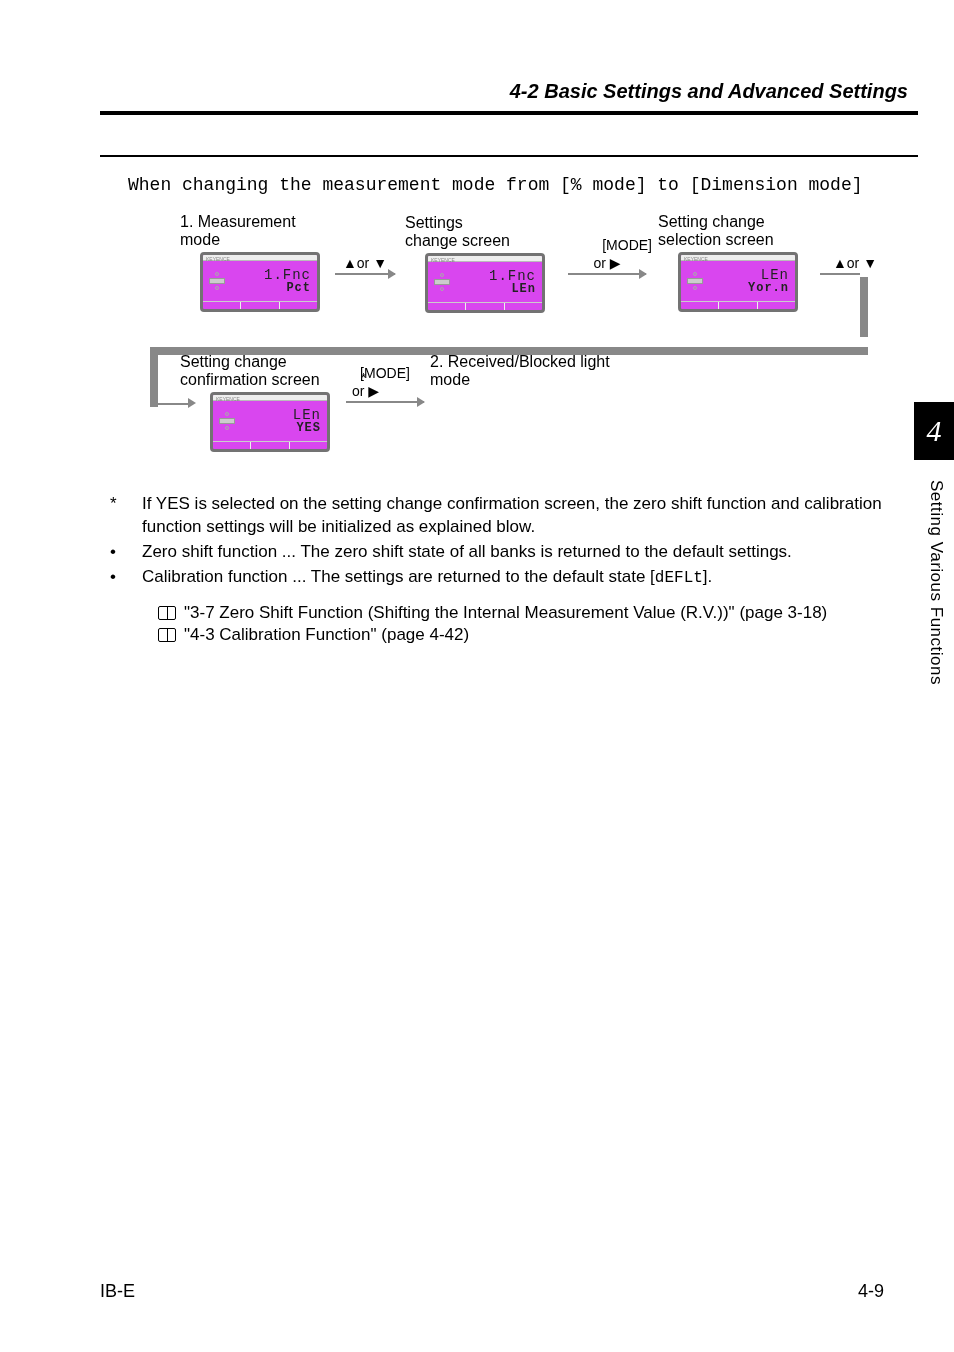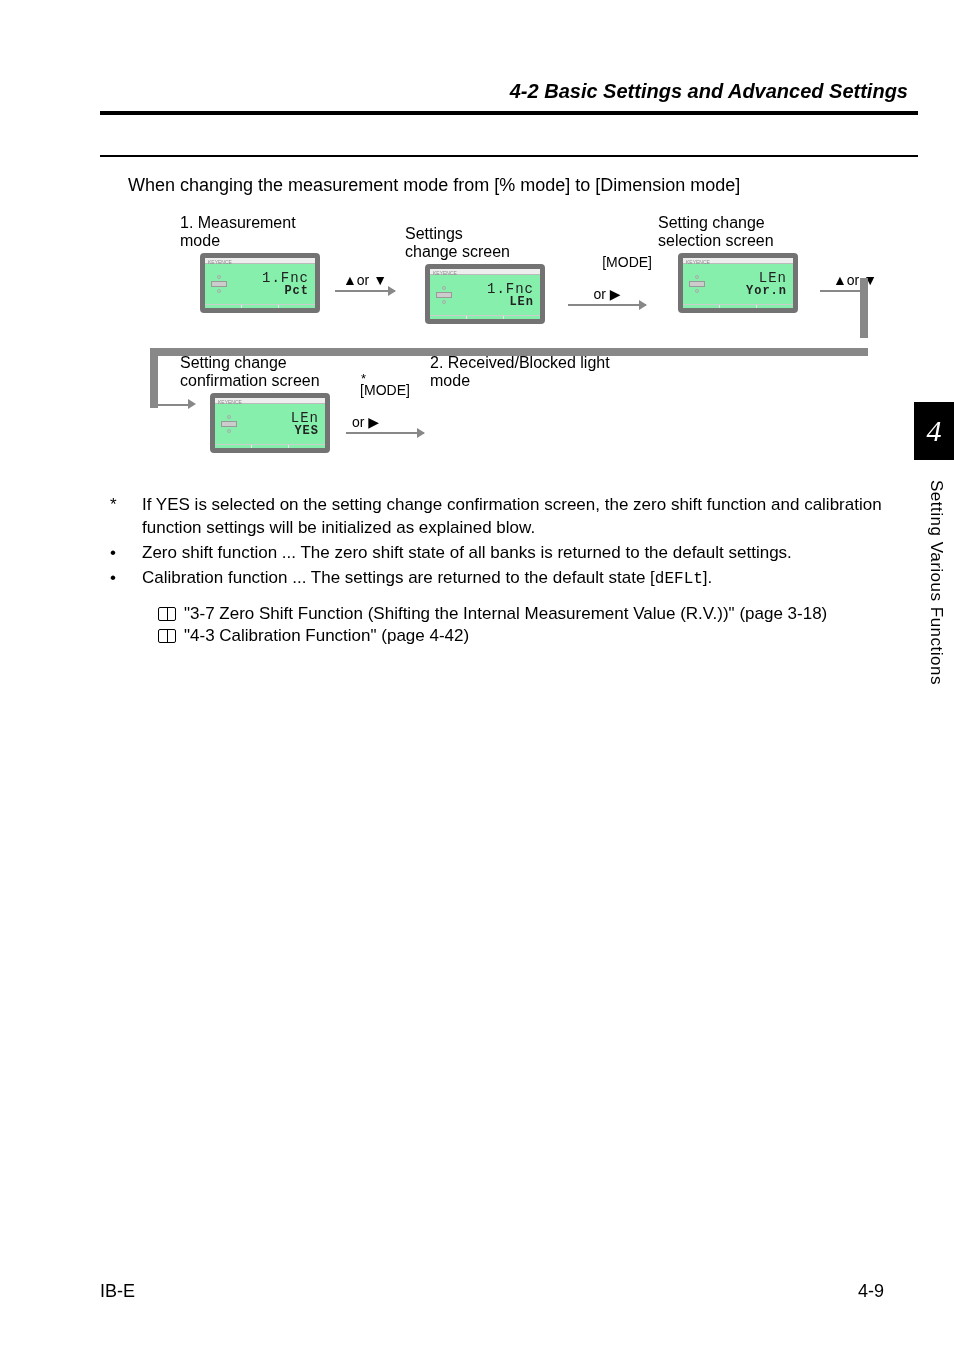--- a/index.html
+++ b/index.html
@@ -2,39 +2,39 @@
 <html><head>
 <meta charset="utf-8">
 <style>
   * { margin: 0; padding: 0; box-sizing: border-box; }
   html, body { width: 954px; height: 1352px; background: #fff; font-family: Arial, Helvetica, sans-serif; color: #000; }
   .page { position: relative; width: 954px; height: 1352px; padding: 80px 36px 50px 100px; }
   .running-head { text-align: right; font-style: italic; font-weight: bold; font-size: 20px; padding-right: 10px; margin-bottom: 8px; }
   .rule-thick { height: 4px; background: #000; margin-bottom: 40px; }
   .section-title { font-weight: bold; font-size: 22px; margin-bottom: 6px; }
   .rule-thin { height: 2px; background: #000; margin-bottom: 18px; }
-  .intro { font-size: 18px; margin-left: 28px; margin-bottom: 18px; }
+  .intro { font-size: 18px; margin-left: 28px; margin-bottom: 18px; font-family: Liberation Mono, monospace; }
   .flow-area { position: relative; height: 130px; margin-left: 80px; }
   .node { position: absolute; text-align: left; font-size: 16px; }
   .node .label { line-height: 1.1; margin-bottom: 4px; }
-  .device { width: 120px; height: 60px; border: 5px solid #737373; border-radius: 4px; background: #86efac; position: relative; overflow: hidden; margin: 0 auto; }
+  .device { width: 120px; height: 60px; border: 3px solid #737373; border-radius: 4px; background: #d946ef; position: relative; overflow: hidden; margin: 0 auto; }
   .d-top { height: 6px; background: #eee; border-bottom: 1px solid #bbb; }
   .d-brand { position: absolute; top: 1px; left: 3px; font-size: 5px; color: #888; }
   .d-body { display: flex; height: 40px; }
   .d-left { width: 28px; display: flex; flex-direction: column; align-items: center; justify-content: center; gap: 2px; }
   .dot { width: 4px; height: 4px; border: 1px solid #aaa; border-radius: 50%; }
   .bar { width: 16px; height: 6px; background: #ccc; border: 1px solid #999; }
   .d-right { flex: 1; display: flex; flex-direction: column; align-items: flex-end; justify-content: center; padding-right: 6px; }
   .seg { font-family: "Courier New", monospace; font-size: 14px; letter-spacing: 1px; color: #222; line-height: 1; }
   .seg.small { font-size: 12px; font-weight: bold; }
   .d-bot { height: 12px; border-top: 1px solid #ccc; display: flex; }
   .d-bot > div { flex: 1; border-right: 1px solid #eee; }
   .d-bot > div:last-child { border-right: none; }
   .connector { position: absolute; font-size: 15px; text-align: center; }
-  .conn-label { font-size: 14px; margin-bottom: 2px; white-space: nowrap; margin-top: 16px; }
+  .conn-label { font-size: 14px; margin-bottom: 2px; white-space: nowrap; }
   .arrow-line { height: 2px; background: #888; position: relative; }
   .arrow-line::after { content: ""; position: absolute; right: -1px; top: -4px; border-left: 8px solid #888; border-top: 5px solid transparent; border-bottom: 5px solid transparent; }
   .flow2 { position: relative; height: 130px; margin-left: 80px; margin-top: 10px; }
   .notes { margin-top: 10px; font-size: 17px; line-height: 1.35; }
   .notes .row { display: flex; margin-bottom: 2px; }
   .notes .marker { width: 42px; flex: 0 0 42px; padding-left: 10px; }
   .notes .txt { flex: 1; }
   .se7 { font-family: "Courier New", monospace; font-size: 16px; margin-top: 20px; }
   .refs { margin-top: 14px; margin-left: 58px; font-size: 17px; }
   .refs .ref-row { display: flex; align-items: center; gap: 8px; margin-bottom: 2px; }
@@ -81,21 +81,21 @@
             <div></div>
           </div>
       </div>
     </div>
 
     <div class="connector" style="left:150px; top:42px; width:70px;">
       <div class="conn-label">▲or ▼</div>
       <div class="arrow-line" style="width:60px; margin:0 auto;"></div>
     </div>
 
-    <div class="node" style="left:225px; top:11px; width:160px;">
+    <div class="node" style="left:225px; top:1px; width:160px;">
       <div class="label"><span>Settings</span><br><span>change screen</span></div>
       <div class="device">
         <div class="d-top">
             <span class="d-brand">KEYENCE</span>
           </div>
         <div class="d-body">
           <div class="d-left">
               <span class="dot"></span>
               <span class="bar"></span>
               <span class="dot"></span>

